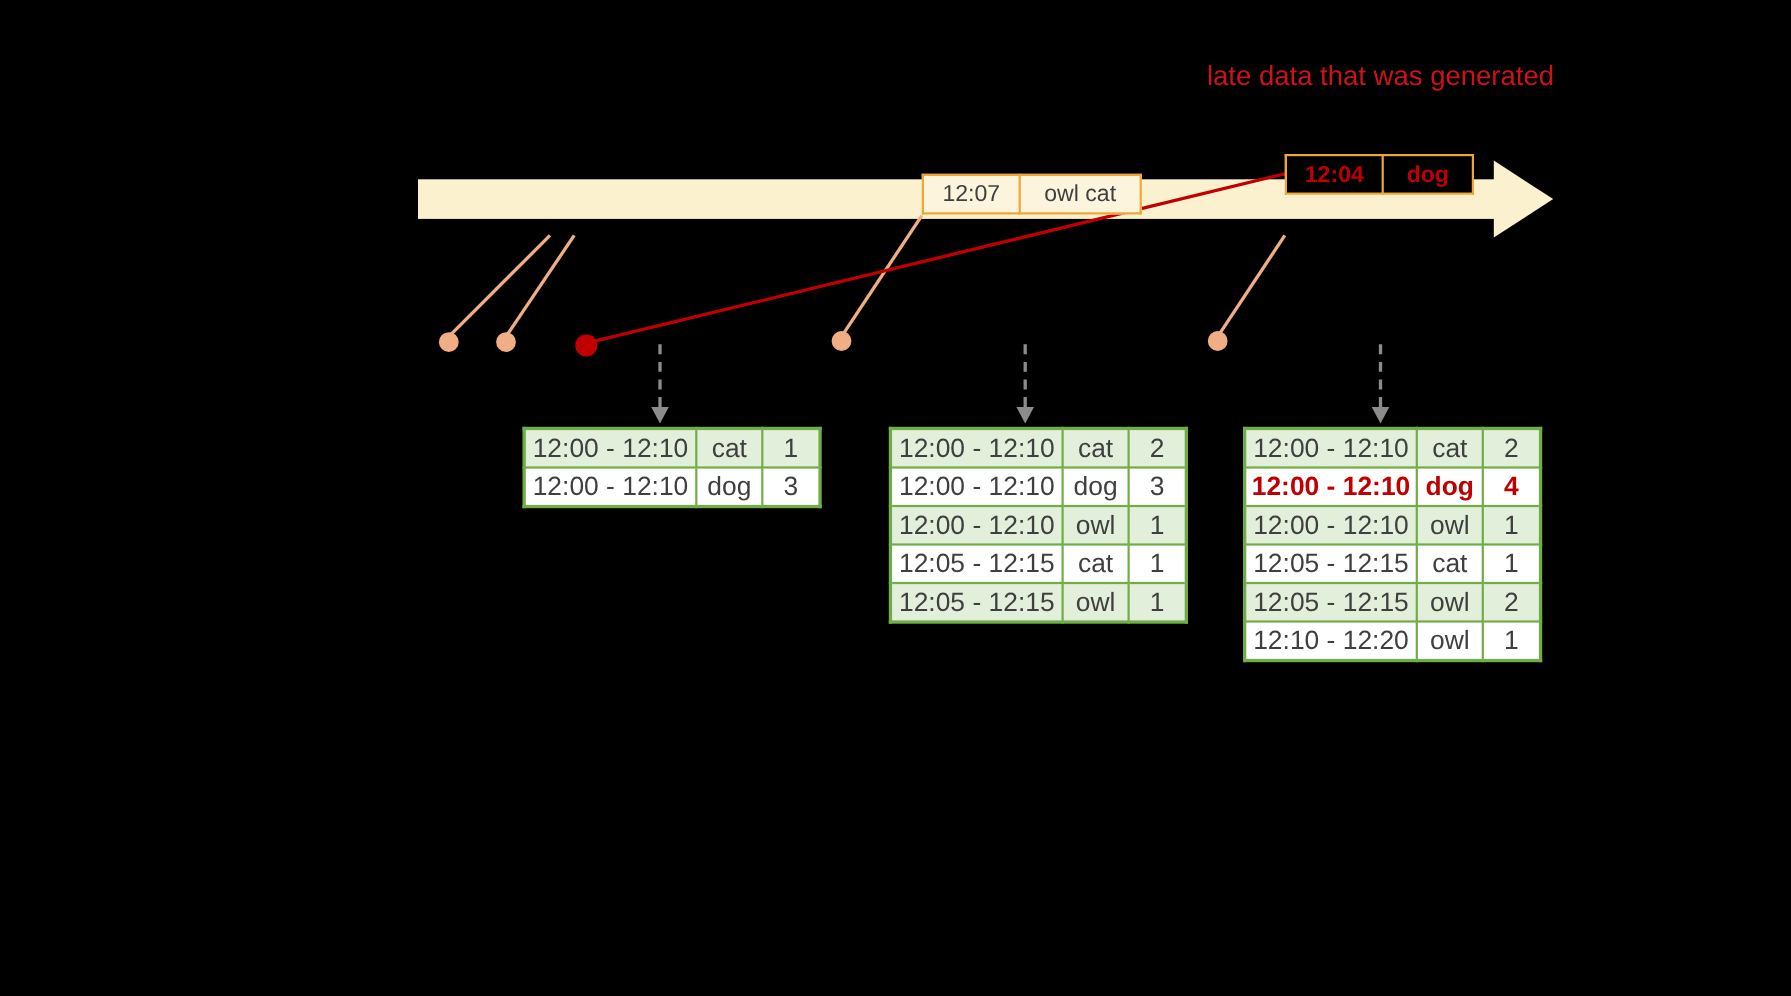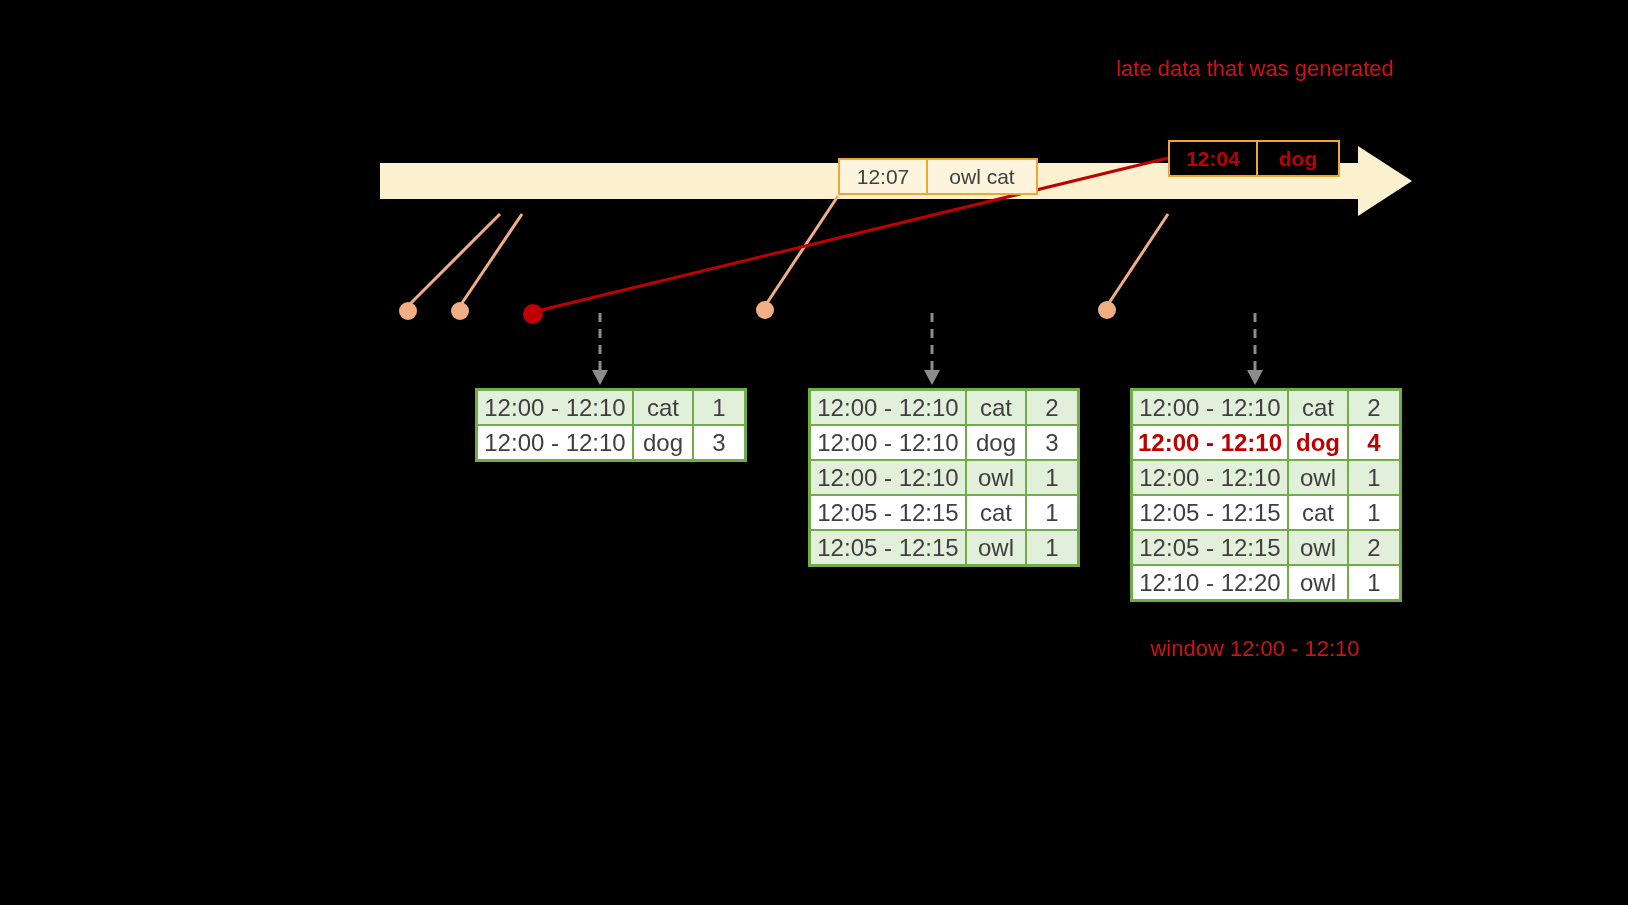--- a/index.html
+++ b/index.html
@@ -62,21 +62,21 @@
   .result-table td.word { width: 50px; }
   .result-table td.cnt { width: 42px; }
   .result-table tr.g td { background: #E2EFDA; }
   .result-table tr.w td { background: #FFFFFF; }
   .result-table tr.hl td { color: #C00000; font-weight: bold; }
   
   .red-note {
     position: absolute;
     width: 440px;
     color: #CC1414;
-    font-size: 22px;
+    font-size: 25px;
     text-align: center;
     line-height: 38px;
   }
 </style>
 </head>
 <body>
 
 <div id="canvas">
 
   <svg id="underlay" width="1628" height="905">
@@ -214,16 +214,15 @@
     </tr>
     <tr class="w">
       <td class="win">12:10 - 12:20</td>
       <td class="word">owl</td>
       <td class="cnt">1</td>
     </tr>
   </tbody>
     </table>
 
   <div class="red-note" style="left:1035px; top:630px;">
-    <div>window 12:00 - 12:10</div>
   </div>
 
 </div>
 
 </body></html>

